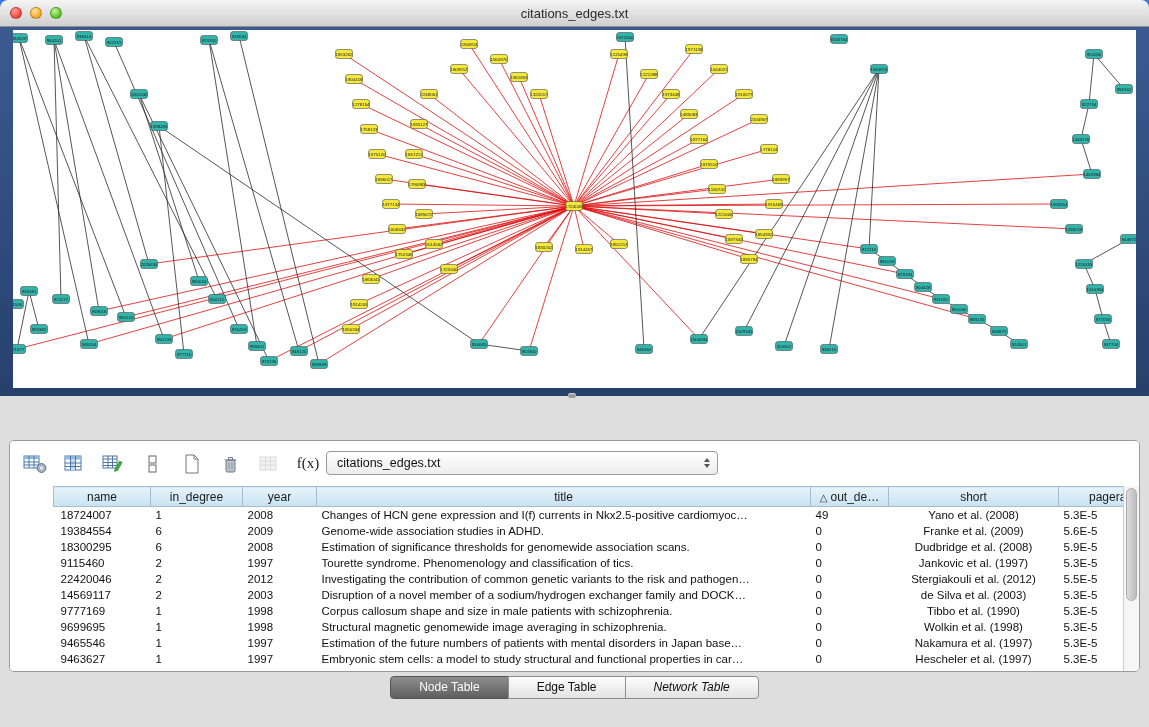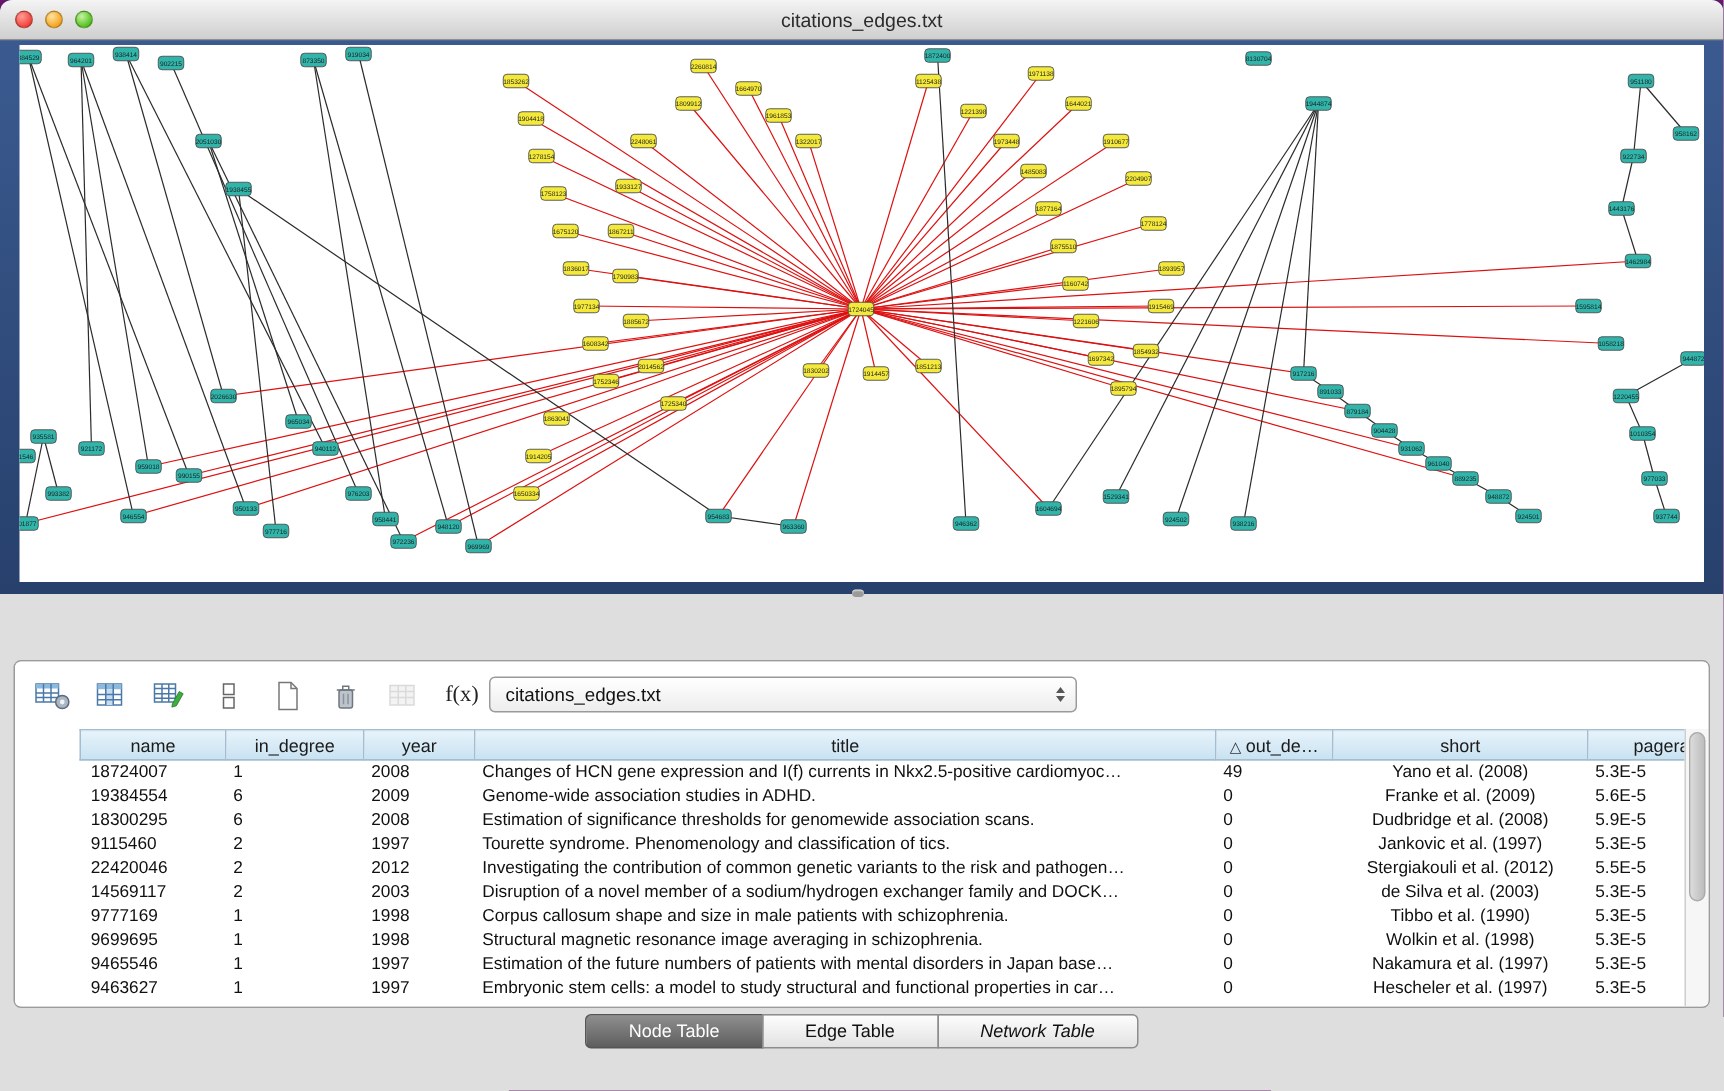--- a/index.html
+++ b/index.html
@@ -1,17 +1,17 @@
 <!DOCTYPE html>
 <html><head>
 <meta charset="utf-8">
 <style>
   html,body{margin:0;padding:0;background:#c9c9c9;}
   .screen{position:relative;width:1149px;height:727px;overflow:hidden;
-          font-family:"Liberation Sans",sans-serif;background:#701a75;}
+          font-family:"Liberation Sans",sans-serif;background:#3b82f6;}
 
   
   .net-window{position:absolute;top:0;left:0;width:1149px;height:396px;
               background:linear-gradient(#3c5c92,#27406c);border-radius:8px 8px 0 0;
               box-shadow:0 3px 10px rgba(0,0,0,.45);}
   .titlebar{position:absolute;top:0;left:0;right:0;height:26px;
             background:linear-gradient(#f4f4f4,#cfcfcf);
             border-bottom:1px solid #8f8f8f;border-radius:8px 8px 0 0;
             display:flex;align-items:center;justify-content:center;}
   .win-title{font-size:13px;color:#2b2b2b;}
@@ -769,21 +769,21 @@
                 <td class="col-2">1998</td>
                 <td class="col-3">Corpus callosum shape and size in male patients with schizophrenia.</td>
                 <td class="col-4">0</td>
                 <td class="col-5">Tibbo et al. (1990)</td>
                 <td class="col-6">5.3E-5</td>
               </tr>
               <tr>
                 <td class="col-0">9699695</td>
                 <td class="col-1">1</td>
                 <td class="col-2">1998</td>
-                <td class="col-3">Structural magnetic resonance image averaging in schizophrenia.</td>
+                <td class="col-3">Structural magnetic genomewide image averaging in schizophrenia.</td>
                 <td class="col-4">0</td>
                 <td class="col-5">Wolkin et al. (1998)</td>
                 <td class="col-6">5.3E-5</td>
               </tr>
               <tr>
                 <td class="col-0">9465546</td>
                 <td class="col-1">1</td>
                 <td class="col-2">1997</td>
                 <td class="col-3">Estimation of the future numbers of patients with mental disorders in Japan base…</td>
                 <td class="col-4">0</td>

